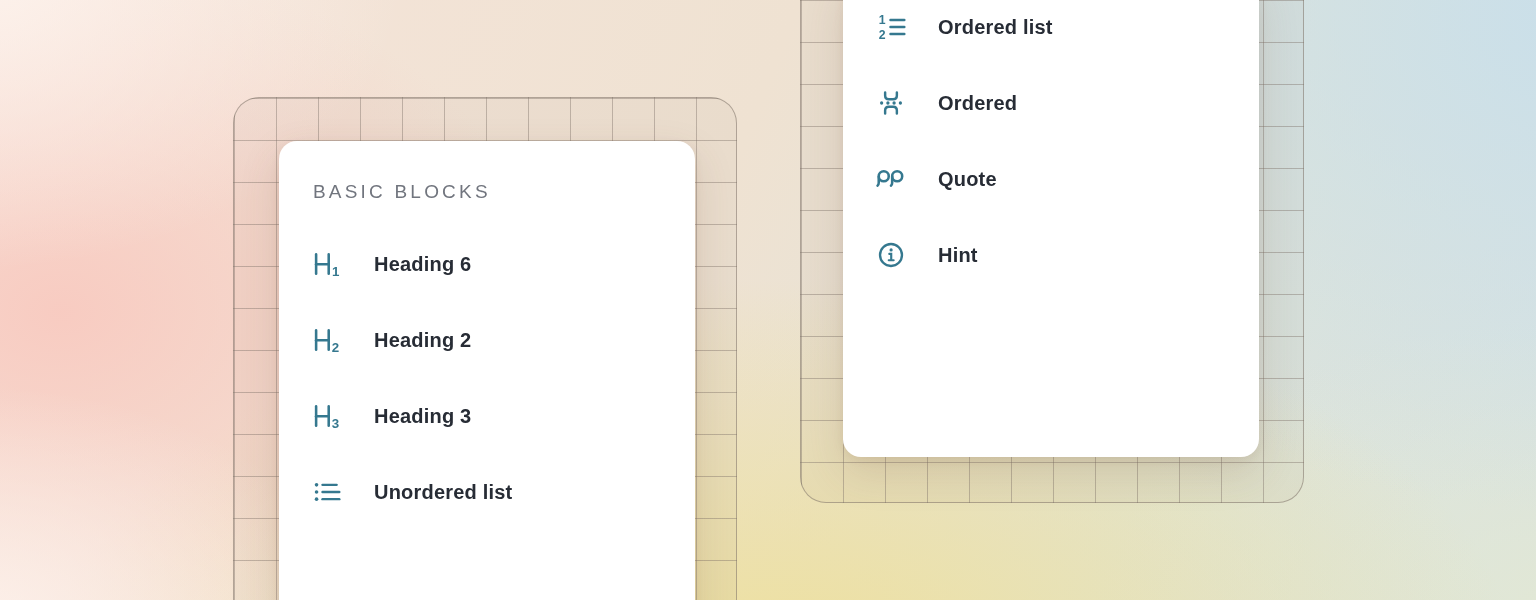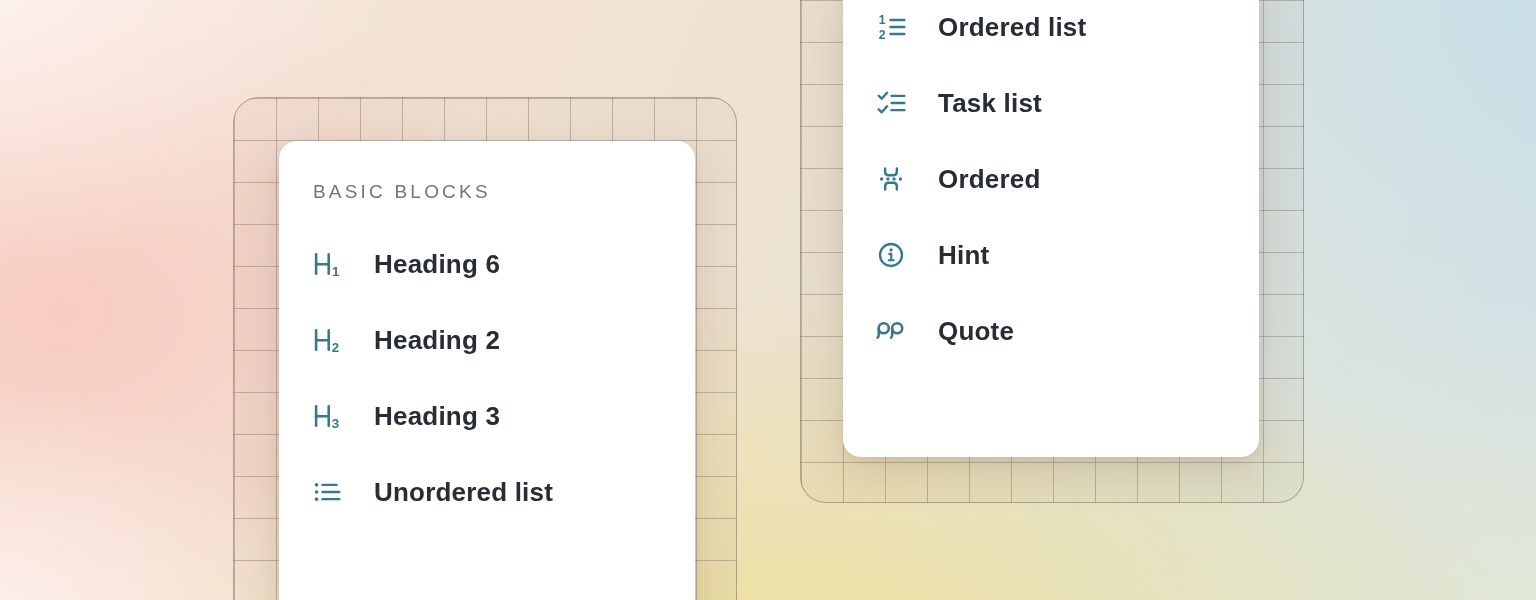--- a/index.html
+++ b/index.html
@@ -61,21 +61,21 @@
   }
   .menu-item .icon {
     width: 32px; height: 32px;
     flex: 0 0 32px;
     color: var(--icon-teal, #35788f);
     display: flex; align-items: center; justify-content: center;
   }
   .menu-item .icon svg { display: block; }
   .menu-item .item-label {
     margin-left: 31px;
-    font-size: 26px;
+    font-size: 20px;
     font-weight: 700;
     letter-spacing: 0.2px;
     color: var(--item-text, #272c35);
     text-align: right;
   }
   svg text {
     font-family: "Liberation Sans", sans-serif;
     font-weight: 700;
   }
 </style>
@@ -148,64 +148,52 @@
         <text x="3.4" y="12.6" font-size="11.5" stroke="none" fill="currentColor">1</text>
         <text x="3.4" y="26.2" font-size="11.5" stroke="none" fill="currentColor">2</text>
         <path d="M14.5 8.5 H27.5"></path>
           <path d="M14.5 15 H27.5"></path>
           <path d="M14.5 21.5 H27.5"></path>
       </svg>
     </span>
     <span class="item-label">Ordered list</span>
   </div>
 
-  <div class="menu-item">
-    <span class="icon">
-      <svg width="32" height="32" viewBox="0 0 30 30" fill="none" stroke="currentColor" stroke-width="2.3" stroke-linecap="round" stroke-linejoin="round">
-        <path d="M3.5 8.2 L6.3 11 L11.3 5.4"></path>
-        <path d="M3.5 20.9 L6.3 23.7 L11.3 18.1"></path>
-        <path d="M15.5 8.3 H27.5"></path>
-          <path d="M15.5 15 H27.5"></path>
-          <path d="M15.5 21.7 H27.5"></path>
-      </svg>
-    </span>
-    <span class="item-label">Task list</span>
-  </div>
 
   <div class="menu-item">
     <span class="icon">
       <svg width="32" height="32" viewBox="0 0 30 30" fill="none" stroke="currentColor" stroke-width="2.3" stroke-linecap="round">
         <path d="M9.5 5.2 L9.5 8 Q9.5 11.5 13 11.5 L17 11.5 Q20.5 11.5 20.5 8 L20.5 5.2"></path>
         <circle cx="6.2" cy="15" r="1.55" fill="currentColor" stroke="none"></circle>
         <circle cx="12.1" cy="15" r="1.55" fill="currentColor" stroke="none"></circle>
         <circle cx="17.9" cy="15" r="1.55" fill="currentColor" stroke="none"></circle>
         <circle cx="23.8" cy="15" r="1.55" fill="currentColor" stroke="none"></circle>
         <path d="M9.5 24.8 L9.5 22 Q9.5 18.5 13 18.5 L17 18.5 Q20.5 18.5 20.5 22 L20.5 24.8"></path>
       </svg>
     </span>
     <span class="item-label">Ordered</span>
   </div>
 
   <div class="menu-item">
     <span class="icon">
+      <svg width="32" height="32" viewBox="0 0 30 30" fill="none" stroke="currentColor" stroke-width="2.4" stroke-linecap="round">
+        <circle cx="8.2" cy="12.4" r="4.7"></circle>
+        <path d="M3.5 12.9 L3.5 18.6 Q3.5 20.6 2.4 21.2"></path>
+        <circle cx="20.8" cy="12.4" r="4.7"></circle>
+        <path d="M16.1 12.9 L16.1 18.6 Q16.1 20.6 15 21.2"></path>
+      </svg>
+    </span>
+    <span class="item-label">Quote</span>
+  </div>
+
+  <div class="menu-item">
+    <span class="icon">
       <svg width="32" height="32" viewBox="0 0 30 30" fill="none" stroke="currentColor" stroke-width="2.2" stroke-linecap="round">
         <circle cx="15" cy="15" r="10.3"></circle>
         <circle cx="15.1" cy="10.2" r="1.5" fill="currentColor" stroke="none"></circle>
         <path d="M13.4 14 L15.2 14 L15.2 19.7" stroke-width="2"></path>
         <path d="M12.9 19.9 L17.5 19.9" stroke-width="2"></path>
       </svg>
     </span>
     <span class="item-label">Hint</span>
   </div>
 
-  <div class="menu-item">
-    <span class="icon">
-      <svg width="32" height="32" viewBox="0 0 30 30" fill="none" stroke="currentColor" stroke-width="2.4" stroke-linecap="round">
-        <circle cx="8.2" cy="12.4" r="4.7"></circle>
-        <path d="M3.5 12.9 L3.5 18.6 Q3.5 20.6 2.4 21.2"></path>
-        <circle cx="20.8" cy="12.4" r="4.7"></circle>
-        <path d="M16.1 12.9 L16.1 18.6 Q16.1 20.6 15 21.2"></path>
-      </svg>
-    </span>
-    <span class="item-label">Quote</span>
-  </div>
-
 </div>
 
 </body></html>

